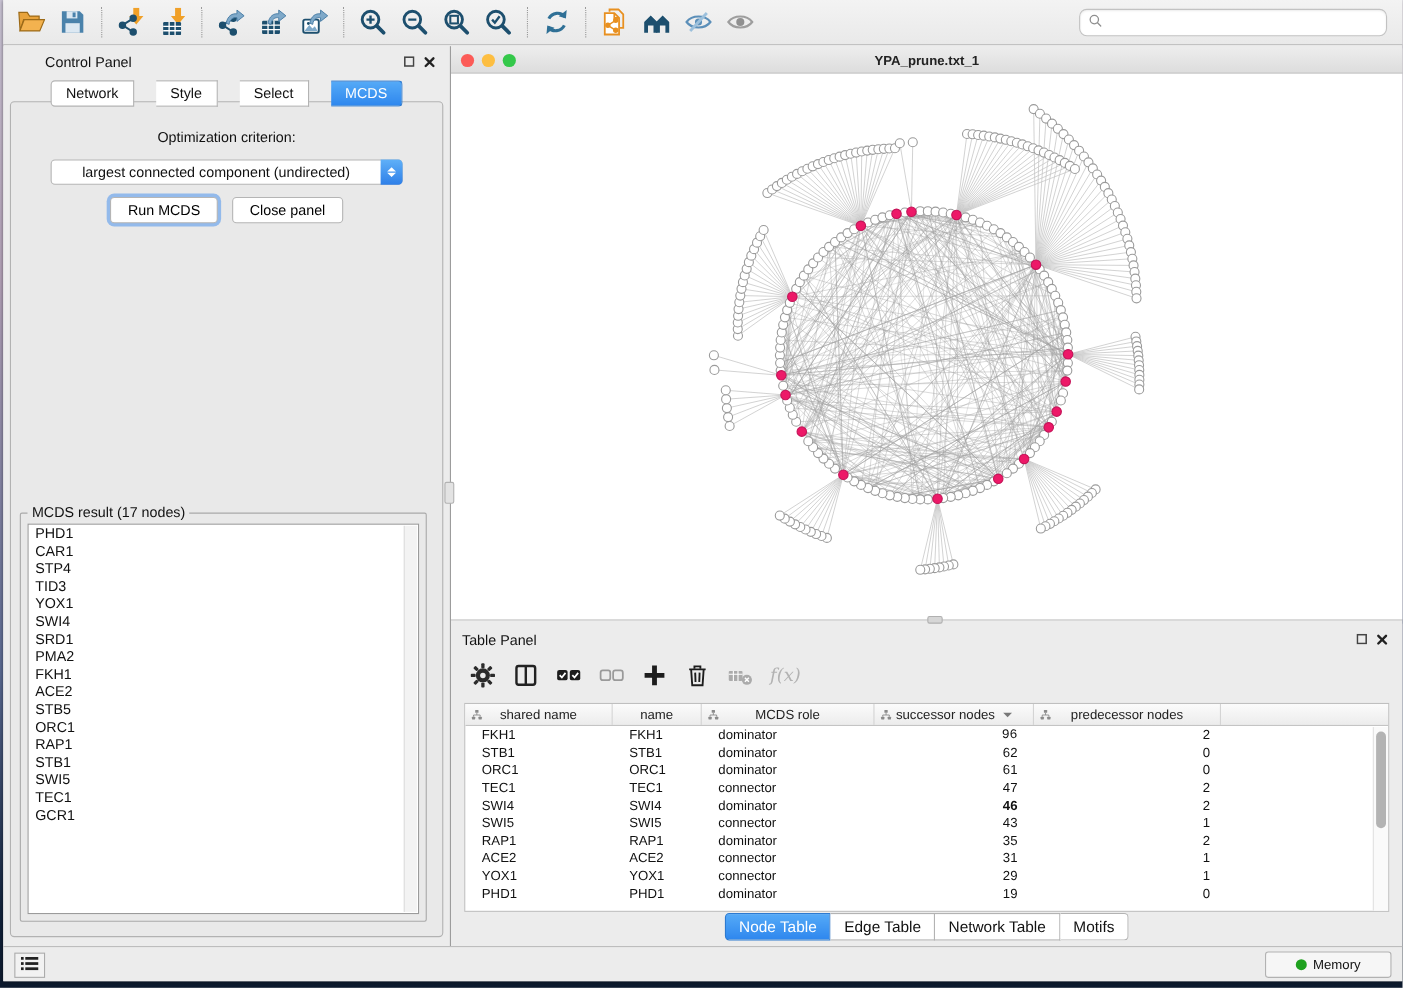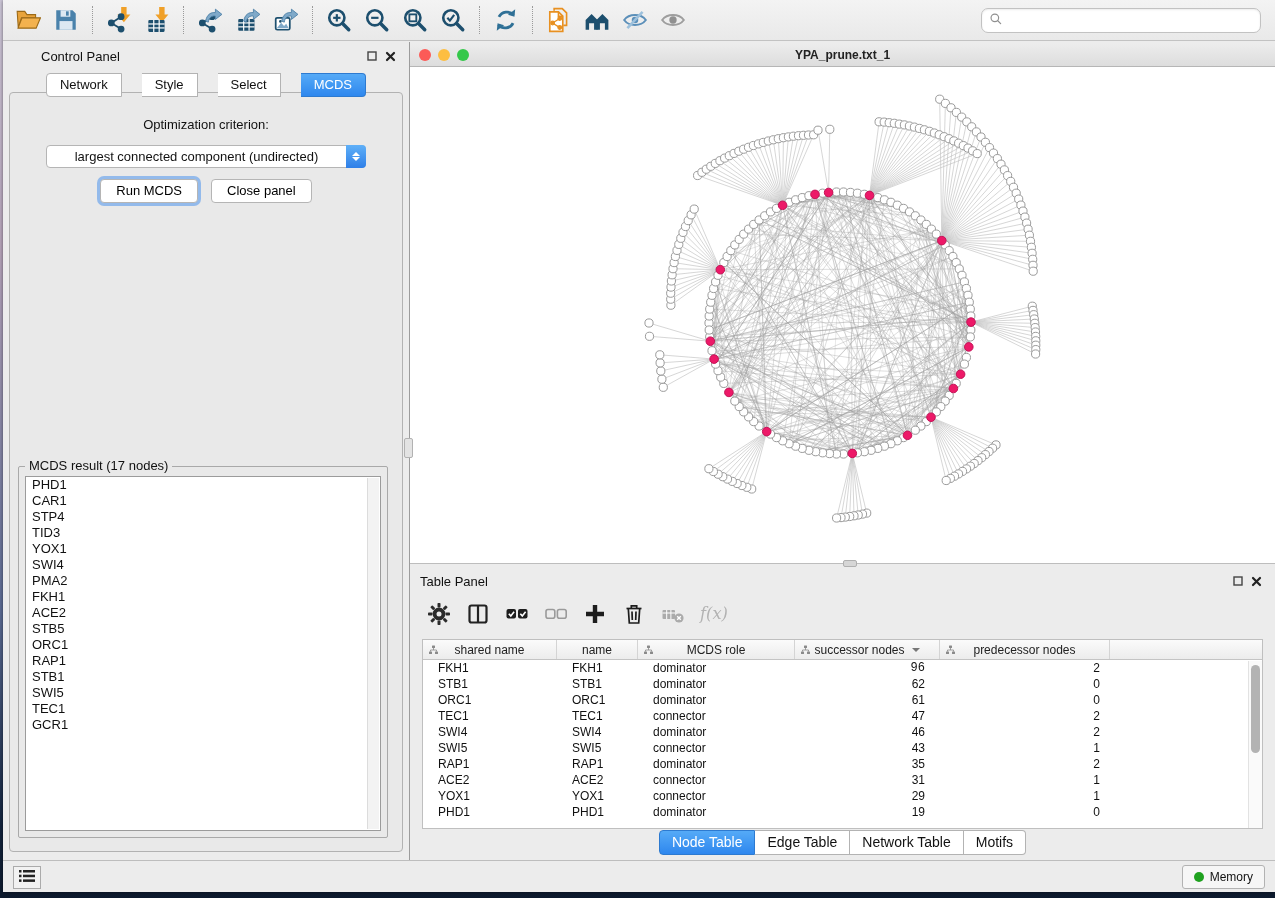--- a/index.html
+++ b/index.html
@@ -74,21 +74,21 @@
   .td.l { text-align:left; padding-left:15px; }
   .td.r { text-align:right; }
   .tbl-scroll { position:absolute; right:0; top:21px; bottom:0; width:14px; background:#fafafa; border-left:1px solid #e2e2e2; }
   .tbl-thumb { position:absolute; left:2px; top:4px; width:9px; height:88px; background:#b3b3b3; border-radius:5px; }
   .tp-tabs { position:absolute; bottom:5px; left:0; width:100%; display:flex; justify-content:center; }
   .tp-tabs .seg { font-size:14px; padding:3px 12px 4px; }
 
   
   .status-bar { position:absolute; left:0; right:0; bottom:0; height:32px; background:#ececec; border-top:1px solid #bdbdbd; }
   .sb-left-btn { position:absolute; left:10px; top:5px; width:28px; height:23px; background:#f2f2f2; border:1px solid #ababab; display:flex; align-items:center; justify-content:center; }
-  .memory-btn { position:absolute; right:10px; top:4px; height:24px; background:#f6f6f6; border:1px solid #b2b2b2; border-radius:3px; display:flex; align-items:center; gap:6px; padding:0 11px; font-size:12px; }
+  .memory-btn { position:absolute; right:10px; top:4px; height:24px; background:#f6f6f6; border:1px solid #b2b2b2; border-radius:3px; display:flex; align-items:center; gap:6px; padding:0 27px; font-size:12px; }
   .mem-dot { width:10px; height:10px; border-radius:50%; }
 </style>
 </head>
 <body>
 
 <div class="app">
 
   <div class="toolbar">
     <div id="tb-groups" style="display:flex;align-items:center;">
         <div class="tb-group">
@@ -354,20 +354,21 @@
       </div>
       <div class="groupbox">
         <span class="legend">MCDS result (17 nodes)</span>
         <div class="result-list" id="result-list">
             <div class="item">PHD1</div>
             <div class="item">CAR1</div>
             <div class="item">STP4</div>
             <div class="item">TID3</div>
             <div class="item">YOX1</div>
             <div class="item">SWI4</div>
+            <div class="item">SRD1</div>
             <div class="item">PMA2</div>
             <div class="item">FKH1</div>
             <div class="item">ACE2</div>
             <div class="item">STB5</div>
             <div class="item">ORC1</div>
             <div class="item">RAP1</div>
             <div class="item">STB1</div>
             <div class="item">SWI5</div>
             <div class="item">TEC1</div>
             <div class="item">GCR1</div>
@@ -1390,21 +1391,21 @@
               <div class="td l" style="width: 134px;">TEC1</div>
               <div class="td l" style="width: 81px;">TEC1</div>
               <div class="td l" style="width: 157px;">connector</div>
               <div class="td r" style="width: 145px; padding-right: 15px;">47</div>
               <div class="td r" style="width: 170px; padding-right: 10px;">2</div>
             </div>
             <div class="trow">
               <div class="td l" style="width: 134px;">SWI4</div>
               <div class="td l" style="width: 81px;">SWI4</div>
               <div class="td l" style="width: 157px;">dominator</div>
-              <div class="td r" style="width: 145px; padding-right: 15px;">46</div>
+              <div class="td r" style="width: 145px; padding-right: 15px; font-weight: bold;">46</div>
               <div class="td r" style="width: 170px; padding-right: 10px;">2</div>
             </div>
             <div class="trow">
               <div class="td l" style="width: 134px;">SWI5</div>
               <div class="td l" style="width: 81px;">SWI5</div>
               <div class="td l" style="width: 157px;">connector</div>
               <div class="td r" style="width: 145px; padding-right: 15px;">43</div>
               <div class="td r" style="width: 170px; padding-right: 10px;">1</div>
             </div>
             <div class="trow">

